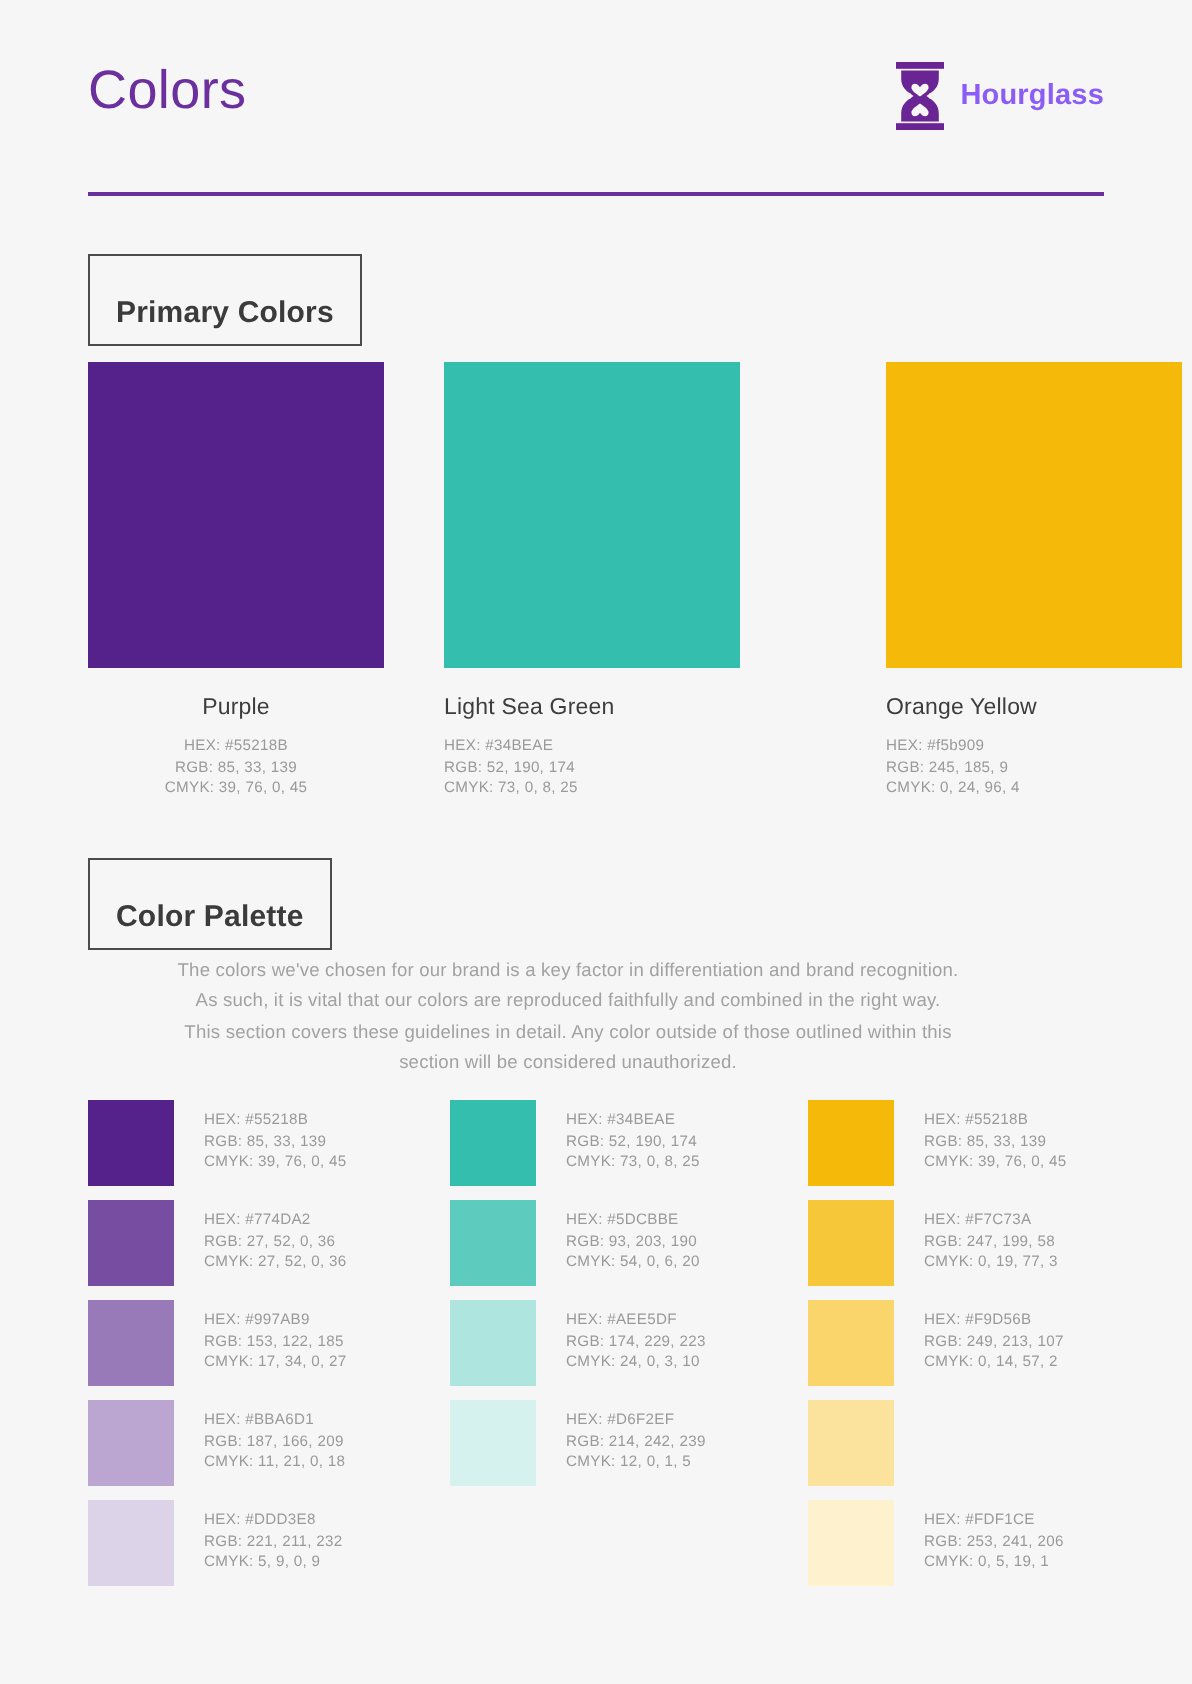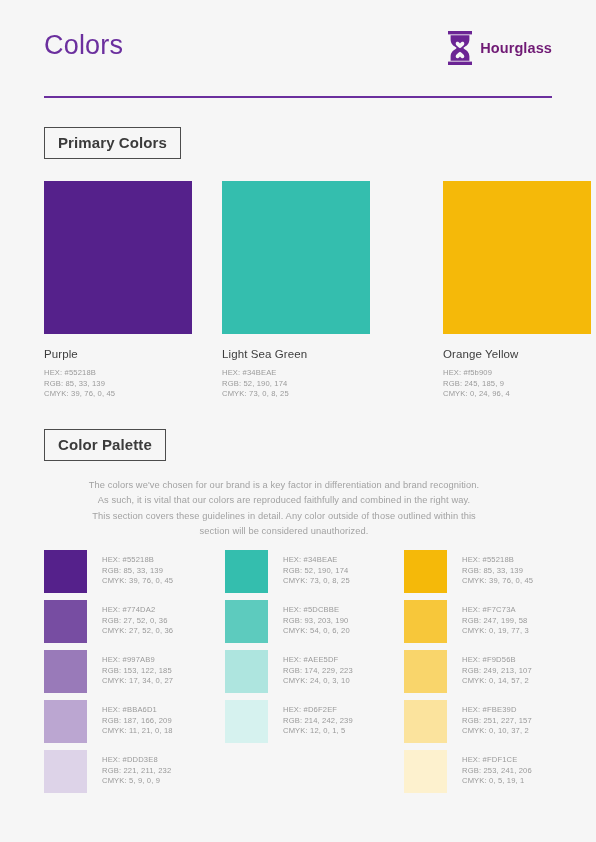--- a/index.html
+++ b/index.html
@@ -49,38 +49,38 @@
     gap: 7px;
   }
   .logo-mark {
     width: 26px;
     height: 34px;
     display: block;
   }
   .logo-text {
     font-size: 14.5px;
     font-weight: 700;
-    color: #701a75;
+    color: #8b5cf6;
     letter-spacing: 0.1px;
   }
   .header-rule {
     position: absolute;
     left: 44px;
     top: 96px;
     width: 508px;
     height: 2px;
     background: #6b2f9e;
   }
 
   
   .section-label {
     position: absolute;
     display: inline-block;
     border: 1.6px solid #4c4c4c;
-    padding: 7px 13px 8px 13px;
+    padding: 21px 13px 8px 13px;
     font-size: 15px;
     font-weight: 700;
     color: #3b3b3b;
     letter-spacing: 0.1px;
     background: transparent;
     line-height: 1;
   }
   #primary-label { left: 44px; top: 127px; }
   #palette-label { left: 44px; top: 429px; }
 
@@ -89,21 +89,21 @@
     position: absolute;
     left: 44px;
     top: 181px;
     width: 510px;
     height: 210px;
   }
   .primary-item {
     position: absolute;
     width: 148px;
   }
-  .primary-item.i0 { left: 0px; }
+  .primary-item.i0 { left: 0px; text-align: center; }
   .primary-item.i1 { left: 178px; }
   .primary-item.i2 { left: 359px; margin-left: 40px; }
   .primary-swatch {
     width: 148px;
     height: 153px;
   }
   .primary-name {
     margin-top: 14px;
     font-size: 11.5px;
     color: #3d3d3d;
@@ -342,25 +342,20 @@
         <div class="palette-cell">
           <div class="cell-swatch" style="background-color: rgb(249, 213, 107);"></div>
           <div class="cell-meta">
             <div>HEX: #F9D56B</div>
             <div>RGB: 249, 213, 107</div>
             <div>CMYK: 0, 14, 57, 2</div>
           </div>
         </div>
         <div class="palette-cell">
           <div class="cell-swatch" style="background-color: rgb(251, 227, 157);"></div>
-          <div class="cell-meta">
-            <div>HEX: #FBE39D</div>
-            <div>RGB: 251, 227, 157</div>
-            <div>CMYK: 0, 10, 37, 2</div>
-          </div>
         </div>
         <div class="palette-cell">
           <div class="cell-swatch" style="background-color: rgb(253, 241, 206);"></div>
           <div class="cell-meta">
             <div>HEX: #FDF1CE</div>
             <div>RGB: 253, 241, 206</div>
             <div>CMYK: 0, 5, 19, 1</div>
           </div>
         </div>
       </div>

